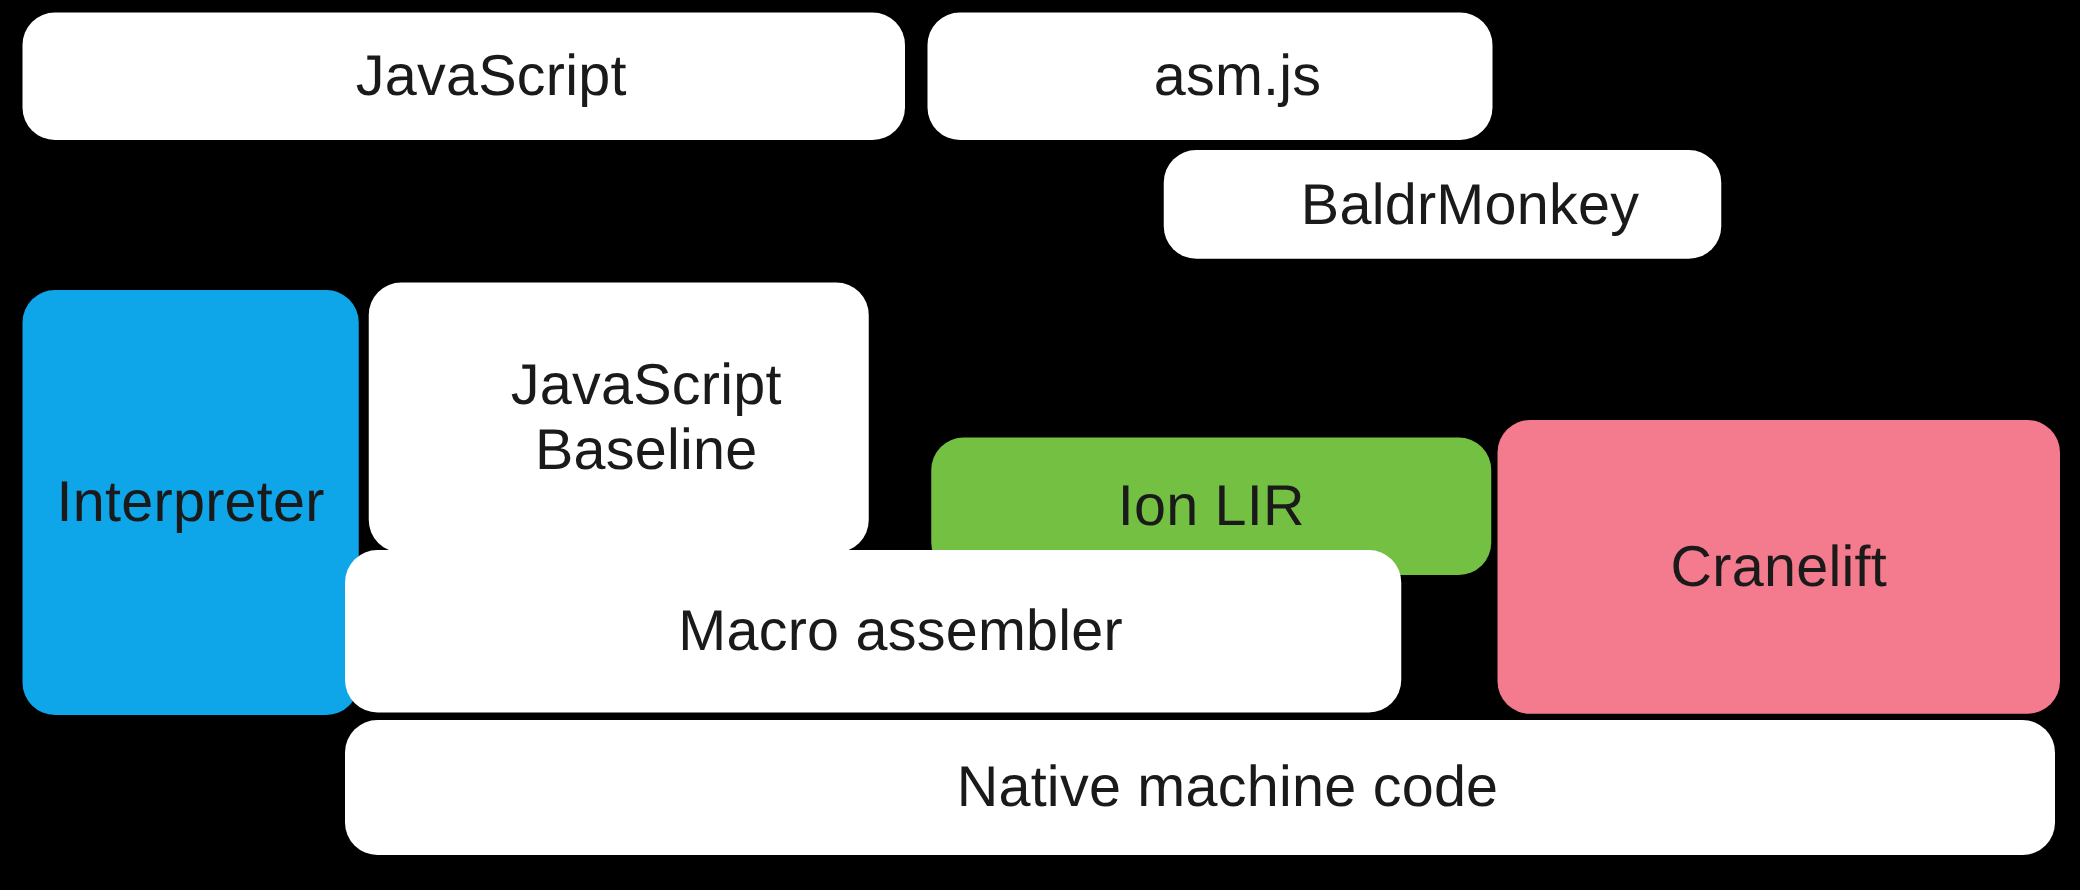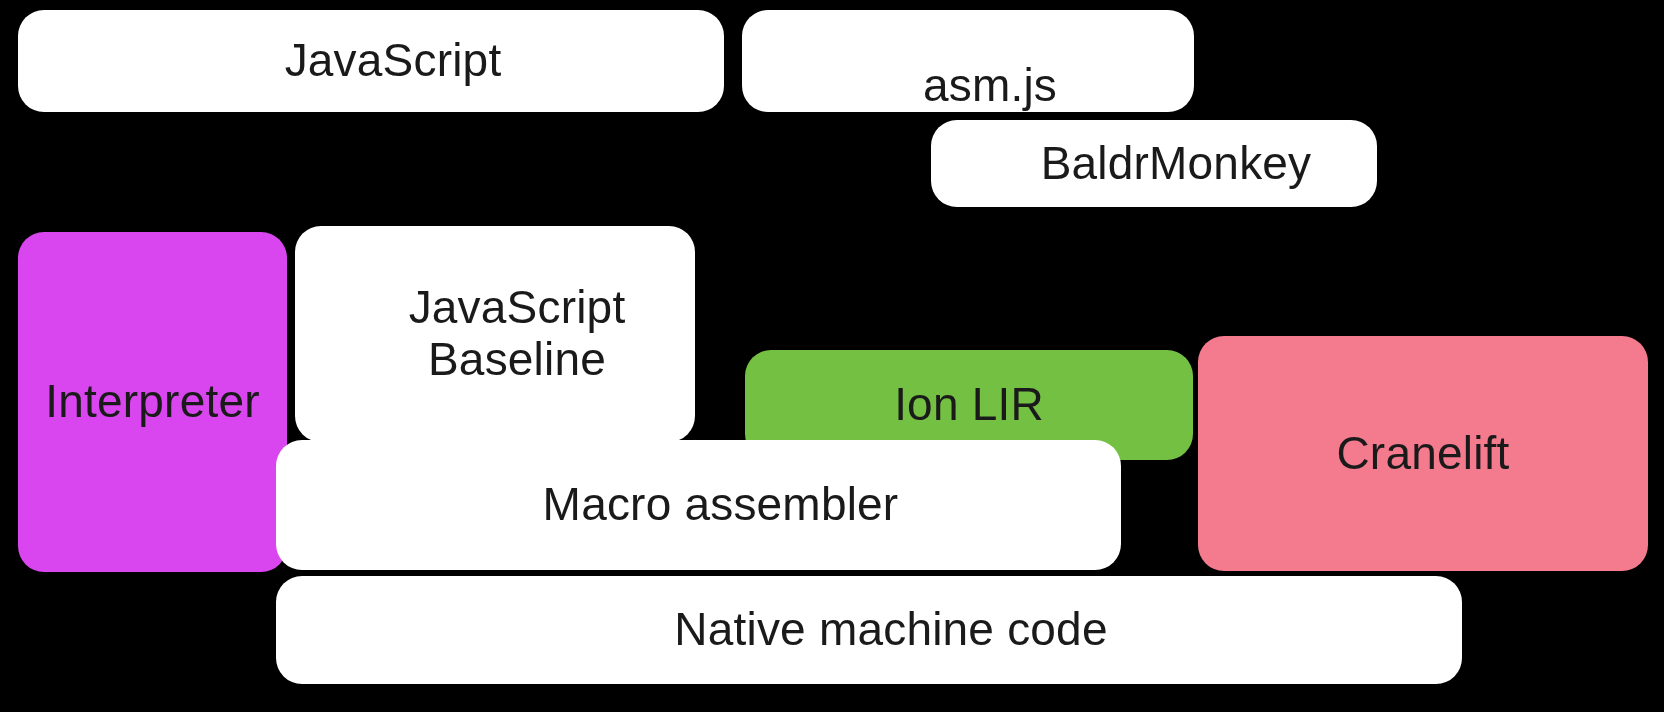--- a/index.html
+++ b/index.html
@@ -25,32 +25,32 @@
     text-align: center;
     color: #1a1a1a;
     font-size: 46px;
     font-weight: 400;
     line-height: 1.12;
     letter-spacing: 0.2px;
     white-space: pre-line;
     user-select: none;
   }
   .fill-white { background: #ffffff; padding-left: 44px; }
-  .fill-grey  { background: #d946ef; }
+  .fill-grey  { background: #0ea5e9; }
   .fill-green { background: #74c043; }
   .fill-pink  { background: #f47a8d; }
 </style>
 </head>
 <body>
 
 <div id="stage">
 
 <div class="box fill-white" style="left: 18px; top: 10px; width: 706px; height: 102px;"><span>JavaScript</span></div>
-    <div class="box fill-white" style="left: 742px; top: 10px; width: 452px; height: 102px; align-items: flex-end;"><span>asm.js</span></div>
+    <div class="box fill-white" style="left: 742px; top: 10px; width: 452px; height: 102px;"><span>asm.js</span></div>
     <div class="box fill-white" style="left: 931px; top: 120px; width: 446px; height: 87px;"><span>BaldrMonkey</span></div>
     <div class="box fill-grey" style="left: 18px; top: 232px; width: 269px; height: 340px;"><span>Interpreter</span></div>
     <div class="box fill-white" style="left: 295px; top: 226px; width: 400px; height: 216px;"><span>JavaScript
 Baseline</span></div>
     <div class="box fill-green" style="left: 745px; top: 350px; width: 448px; height: 110px;"><span>Ion LIR</span></div>
     <div class="box fill-pink" style="left: 1198px; top: 336px; width: 450px; height: 235px;"><span>Cranelift</span></div>
     <div class="box fill-white" style="left: 276px; top: 440px; width: 845px; height: 130px;"><span>Macro assembler</span></div>
-    <div class="box fill-white" style="left: 276px; top: 576px; width: 1186px; height: 108px; justify-content: center;"><span>Native machine code</span></div>
+    <div class="box fill-white" style="left: 276px; top: 576px; width: 1368px; height: 108px; justify-content: center;"><span>Native machine code</span></div>
   </div>
 
 </body></html>

